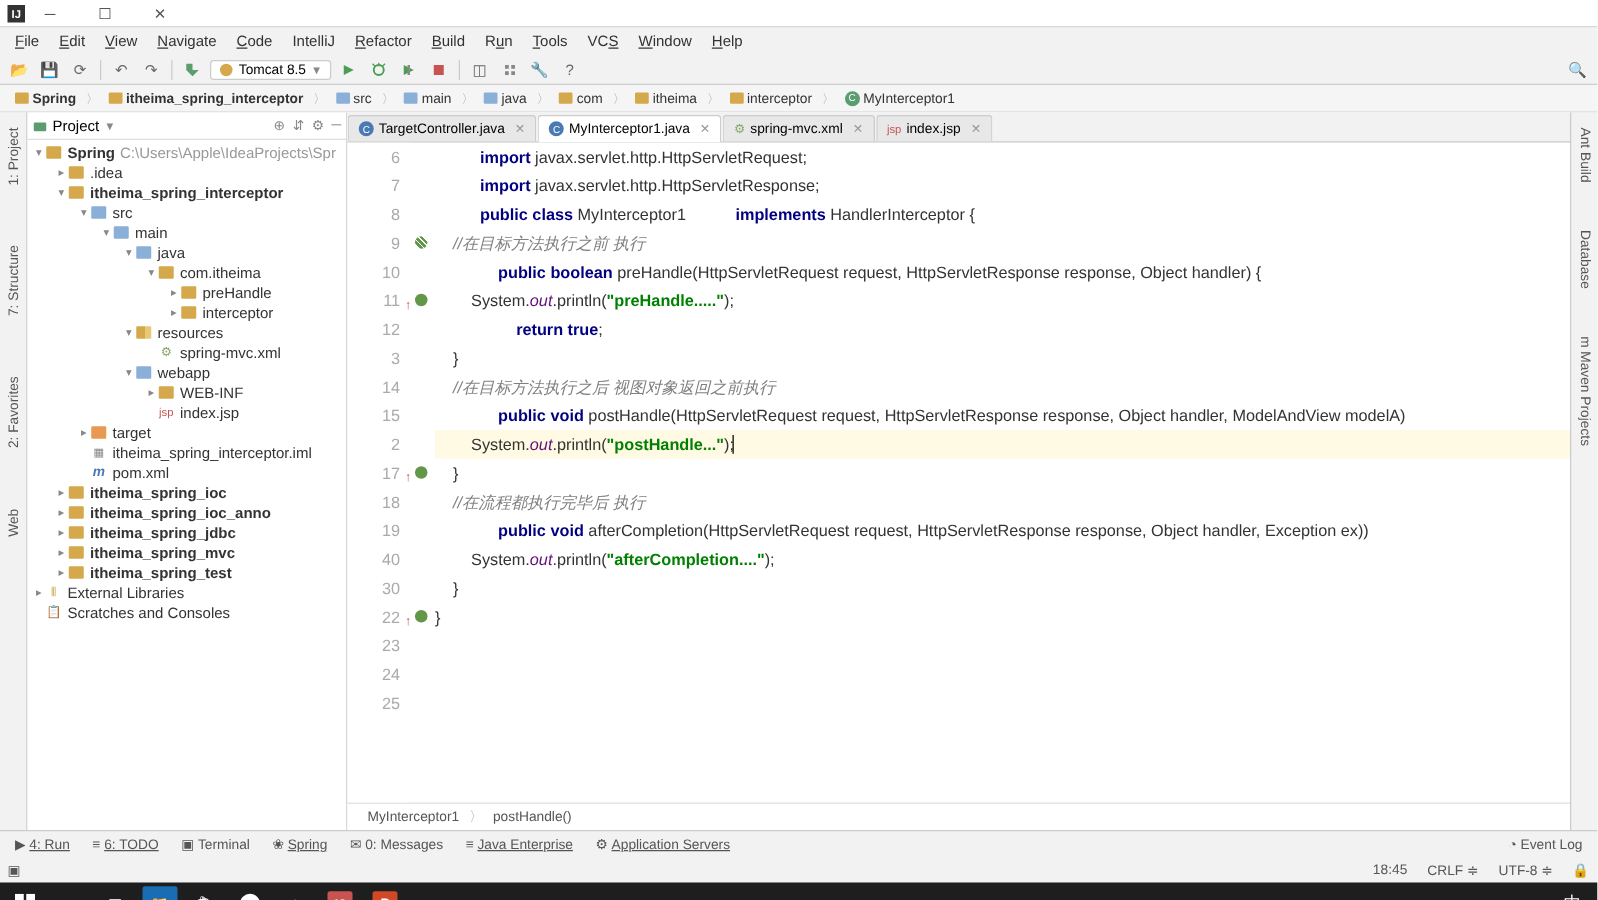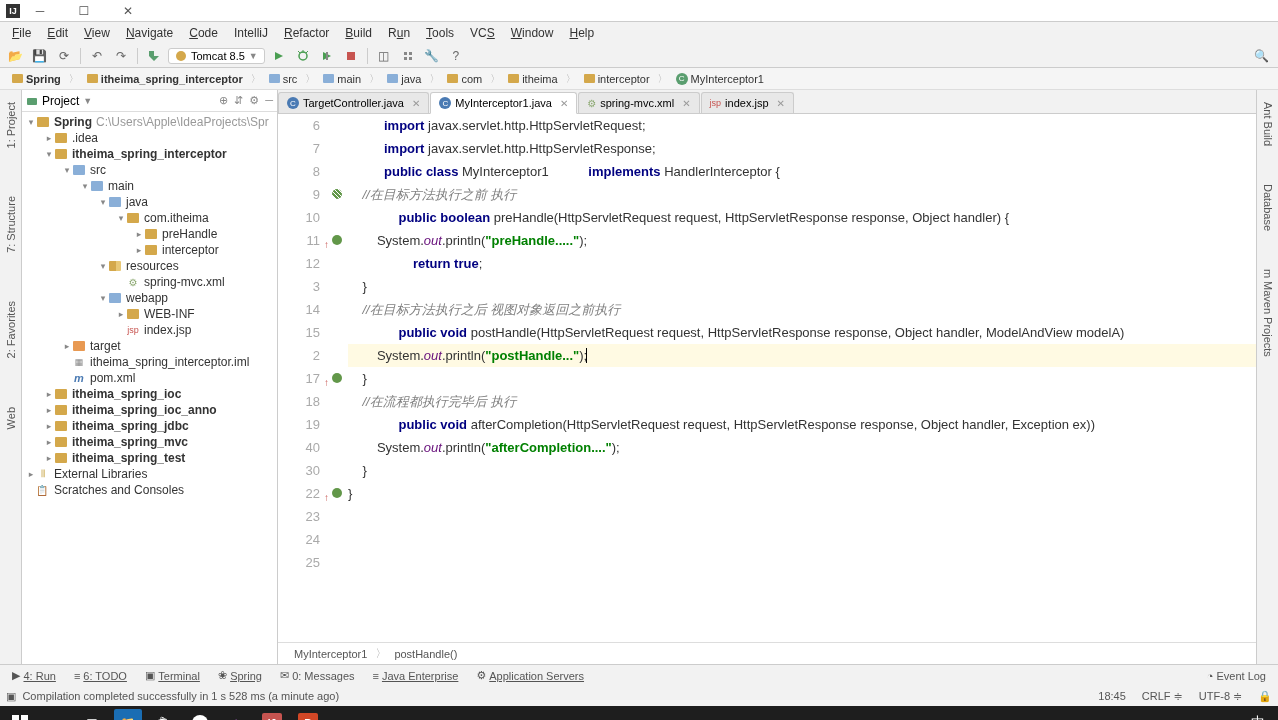--- a/index.html
+++ b/index.html
@@ -533,21 +533,21 @@
     <div class="btm-btn">
       <span>▶</span>
       <span style="text-decoration:underline">4: Run</span>
     </div>
     <div class="btm-btn">
       <span>≡</span>
       <span style="text-decoration:underline">6: TODO</span>
     </div>
     <div class="btm-btn">
       <span>▣</span>
-      <span style="text-decoration:underline">Terminal</span>
+      <span style="">Terminal</span>
     </div>
     <div class="btm-btn">
       <span>❀</span>
       <span style="text-decoration:underline">Spring</span>
     </div>
     <div class="btm-btn">
       <span>✉</span>
       <span style="">0: Messages</span>
     </div>
     <div class="btm-btn">
@@ -560,21 +560,20 @@
     </div>
     <div class="spacer"></div>
     <div class="btm-btn">
       <span>◔</span>
       <span>Event Log</span>
     </div>
   </div>
 
 <div class="status-bar">
   <span style="margin-right:6px">▣</span>
-  <span>Compilation completed successfully in 1 s 528 ms (a minute ago)</span>
   <div class="status-right">
     <span>18:45</span>
     <span><span>CRLF</span> ≑</span>
     <span><span>UTF-8</span> ≑</span>
     <span>🔒</span>
   </div>
 </div>
 
 <div class="taskbar">
   <div class="task-icon">

